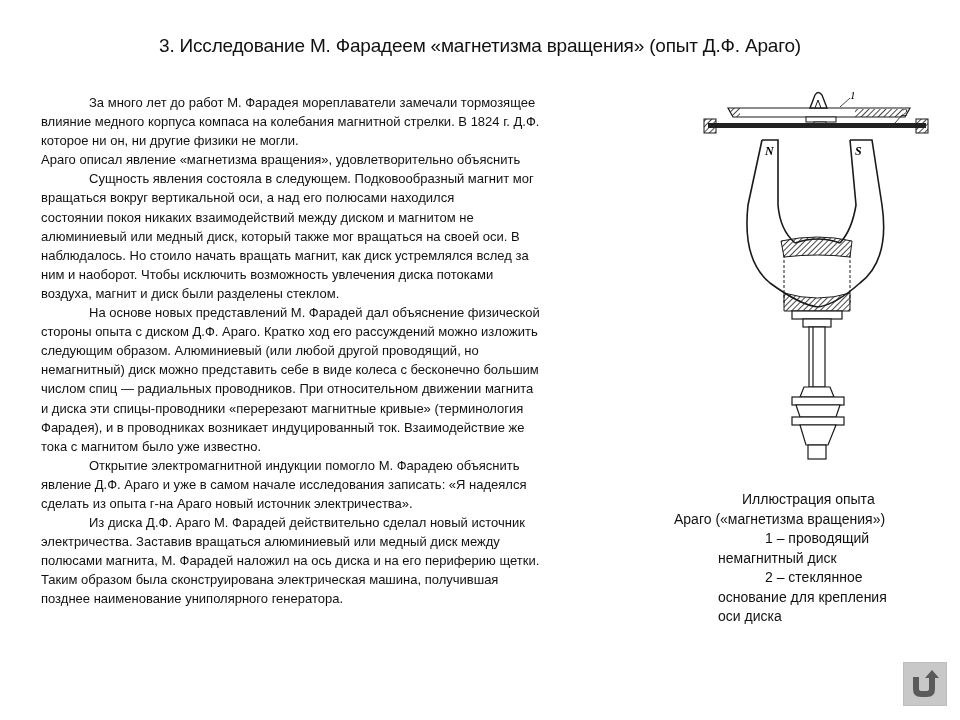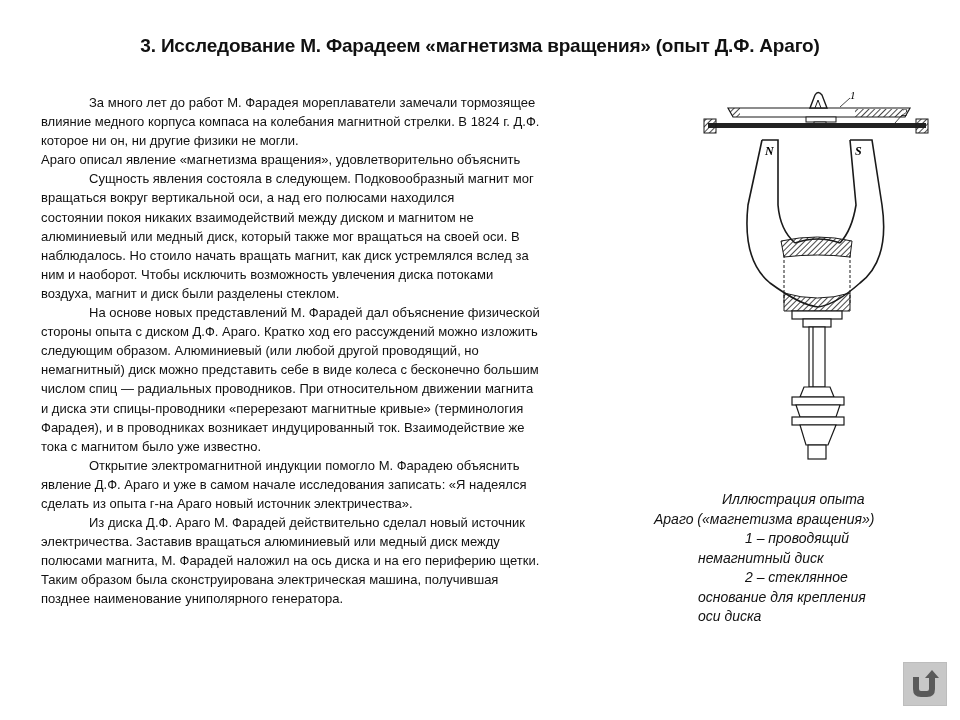--- a/index.html
+++ b/index.html
@@ -1,22 +1,22 @@
 <!DOCTYPE html>
 <html><head>
 <meta charset="utf-8">
 <style>
   html, body { margin: 0; padding: 0; background: #ffffff; }
   body { width: 960px; height: 720px; position: relative; overflow: hidden; font-family: "Liberation Sans", sans-serif; color: #111; }
-  .title { position: absolute; left: 0; top: 35px; width: 960px; text-align: center; font-weight: bold; font-size: 19px; letter-spacing: -0.2px; }
+  .title { position: absolute; left: 0; top: 35px; width: 960px; text-align: center; font-weight: normal; font-size: 19px; letter-spacing: -0.2px; }
   .body-text { position: absolute; left: 41px; top: 93px; width: 620px; font-size: 13px; line-height: 19.1px; }
   .body-text .line { white-space: nowrap; display: block; }
   .body-text .line.indent { padding-left: 48px; }
   .illustration { position: absolute; left: 700px; top: 85px; width: 240px; height: 385px; }
-  .caption { position: absolute; left: 640px; top: 490px; width: 280px; font-style: italic; font-size: 14px; line-height: 19.5px; }
+  .caption { position: absolute; left: 660px; top: 490px; width: 280px; font-size: 14px; line-height: 19.5px; }
   .caption .l { display: block; white-space: nowrap; }
   .return-btn { position: absolute; left: 903px; top: 662px; width: 44px; height: 44px; background: #c8c8c8; border: 1px solid #bdbdbd; box-sizing: border-box; cursor: pointer; display: flex; align-items: center; justify-content: center; }
 </style>
 </head>
 <body>
 
 <div class="title">3. Исследование М. Фарадеем «магнетизма вращения» (опыт Д.Ф. Араго)</div>
 
 <div class="body-text" id="body-text">
     <span class="line indent">За много лет до работ М. Фарадея мореплаватели замечали тормозящее</span>

